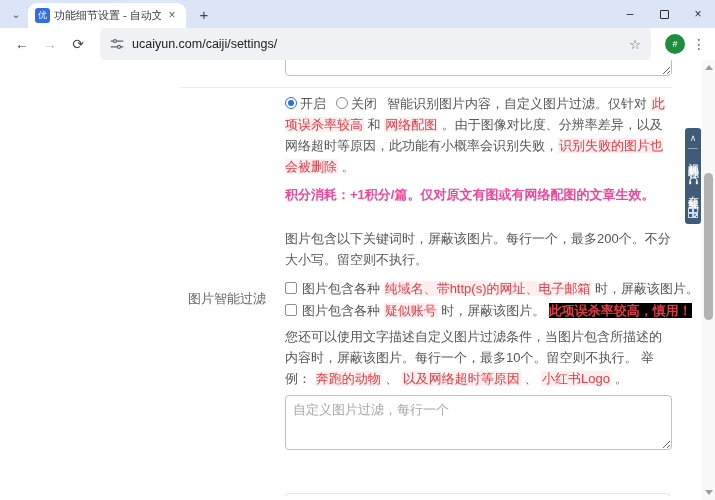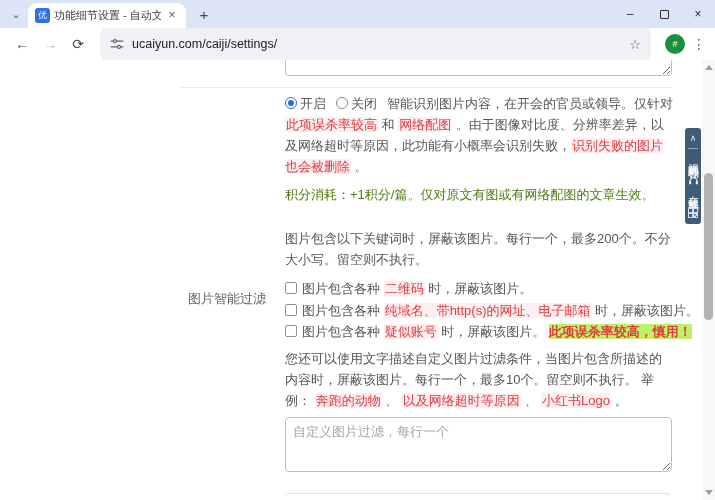--- a/index.html
+++ b/index.html
@@ -50,22 +50,22 @@
   textarea { display:block; width:387px; border:1px solid #bcc1c9; border-radius:4px;
     font-family:inherit; font-size:13px; color:#565656; padding:5px 7px; resize:vertical;
     background:#fff; }
   textarea::placeholder { color:#a8a8a8; }
   .ta-top { position:absolute; left:285px; top:-20px; height:36px; }
 
   .field-label { position:absolute; left:188px; top:230px; color:#666; font-size:13px; }
 
   .flow { position:absolute; left:285px; top:33px; width:389px; line-height:21px; }
   .hl { color:#e03c43; background:#fdeff0; padding:0 1px; }
-  .red-bold { color:#4d7c0f; font-weight:normal; }
-  .warn { color:#e03c43; background:#bef264; font-weight:bold; }
+  .red-bold { color:#ec4899; font-weight:bold; }
+  .warn { color:#e03c43; background:#000000; font-weight:bold; }
   .para { margin:0; }
   .note { margin-top:7px; }
   .hint { margin-top:23px; }
   .ta1 { margin-top:7px; height:62px; }
   .cb-group { margin-top:8px; }
   .cb-row { line-height:21.5px; white-space:nowrap; }
   .cbx { display:inline-block; width:12px; height:12px; border:1px solid #8f8f8f;
     border-radius:2px; background:#fff; vertical-align:-1px; margin-right:5px; }
   .custom-para { margin-top:5px; }
   .ta2 { margin-top:6px; height:55px; }
@@ -144,32 +144,29 @@
 
     <textarea class="ta-top" style=""></textarea>
     <div class="divider"></div>
     <div class="divider2"></div>
 
     <div class="field-label">图片智能过滤</div>
 
     <div class="flow">
 
       <p class="para">
-        <span class="radio sel"></span><span class="radio-lbl">开启</span><span class="radio unsel"></span><span class="radio-lbl">关闭</span><span>智能识别图片内容，在开会的官员或领导。仅针对 </span><span class="hl">此项误杀率较高</span><span> 和 </span><span class="hl">网络配图</span><span> 。由于图像对比度、分辨率差异，以及网络超时等原因，此功能有小概率会识别失败，</span><span class="hl">识别失败的图片也会被删除</span><span> 。</span>
+        <span class="radio sel"></span><span class="radio-lbl">开启</span><span class="radio unsel"></span><span class="radio-lbl">关闭</span><span>智能识别图片内容，自定义图片过滤。仅针对 </span><span class="hl">此项误杀率较高</span><span> 和 </span><span class="hl">网络配图</span><span> 。由于图像对比度、分辨率差异，以及网络超时等原因，此功能有小概率会识别失败，</span><span class="hl">识别失败的图片也会被删除</span><span> 。</span>
       </p>
 
       <p class="para note red-bold">积分消耗：+1积分/篇。仅对原文有图或有网络配图的文章生效。</p>
 
       <p class="para hint">图片包含以下关键词时，屏蔽该图片。每行一个，最多200个。不分大小写。留空则不执行。</p>
 
 
       <div class="cb-group">
-        <div class="cb-row">
-          <span class="cbx"></span><span>图片包含各种 </span><span class="hl">二维码</span><span> 时，屏蔽该图片。</span>
-        </div>
         <div class="cb-row">
           <span class="cbx"></span><span>图片包含各种 </span><span class="hl">纯域名、带http(s)的网址、电子邮箱</span><span> 时，屏蔽该图片。</span>
         </div>
         <div class="cb-row">
           <span class="cbx"></span><span>图片包含各种 </span><span class="hl">疑似账号</span><span> 时，屏蔽该图片。 </span><span class="warn">此项误杀率较高，慎用！</span>
         </div>
       </div>
 
       <p class="para custom-para">
         <span>您还可以使用文字描述自定义图片过滤条件，当图片包含所描述的内容时，屏蔽该图片。每行一个，最多10个。留空则不执行。 举例： </span><span class="hl">奔跑的动物</span><span> 、 </span><span class="hl">以及网络超时等原因</span><span> 、 </span><span class="hl">小红书Logo</span><span> 。</span>

